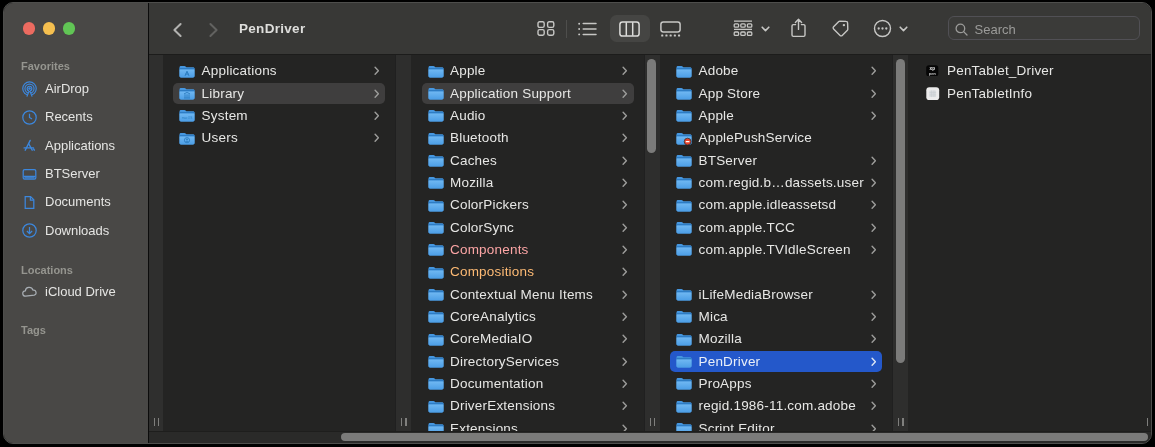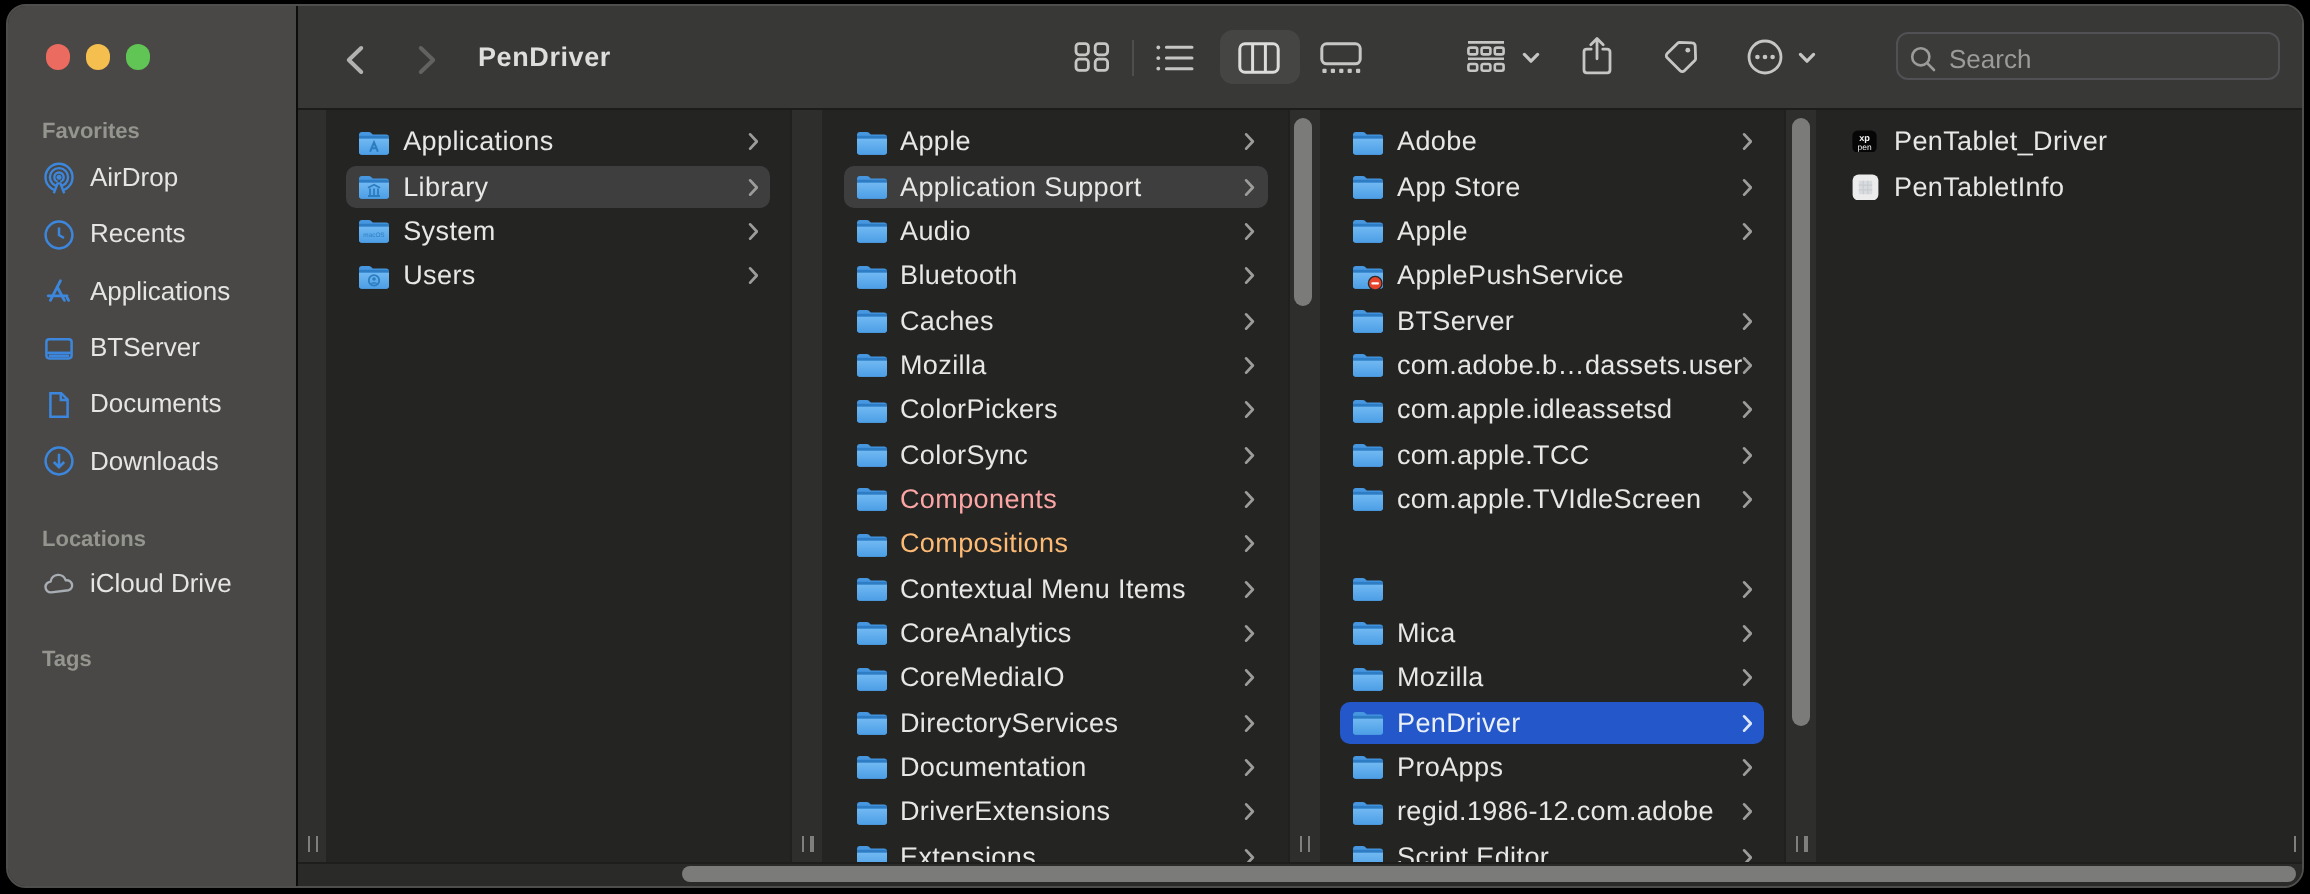--- a/index.html
+++ b/index.html
@@ -611,21 +611,21 @@
       </div>
 </div>
 <div class="row" style="left:655.7px;top:169.4px;width:233.0px">
 <div class="ab" style="left:16.6px;top:4.4px">
         <svg width="16" height="13.5" viewBox="0 0 16 13.5">
           <path d="M0.5 2.4 C0.5 1.6 1.1 1 1.9 1 L5.4 1 C5.9 1 6.3 1.2 6.6 1.5 L7.4 2.3 L14.1 2.3 C14.9 2.3 15.5 2.9 15.5 3.7 L15.5 11 C15.5 11.8 14.9 12.4 14.1 12.4 L1.9 12.4 C1.1 12.4 0.5 11.8 0.5 11 Z" fill="#4697e0"></path>
           <path d="M0.5 2.9 L15.5 2.9 L15.5 4.4 L0.5 4.4 Z" fill="#2d7cc4"></path>
           <path d="M0.5 4.4 L15.5 4.4 L15.5 11 C15.5 11.8 14.9 12.4 14.1 12.4 L1.9 12.4 C1.1 12.4 0.5 11.8 0.5 11 Z" fill="url(#fb)"></path>
         </svg>
       </div>
-<div class="lbl" style="left:38.8px;top:0;color:#e7e7e5">com.adobe.b…dassets.user</div>
+<div class="lbl" style="left:38.8px;top:0;color:#e7e7e5">com.regid.b…dassets.user</div>
 <div class="ab" style="left:211px;top:6.1px">
         <svg width="5.5" height="9.5" viewBox="0 0 5.5 9.5">
           <path d="M1.1 1.2 L4.4 4.75 L1.1 8.3" stroke="#9c9c9a" stroke-width="1.4" fill="none" stroke-linecap="round" stroke-linejoin="round"></path>
         </svg>
       </div>
 </div>
 <div class="row" style="left:655.7px;top:191.8px;width:233.0px">
 <div class="ab" style="left:16.6px;top:4.4px">
         <svg width="16" height="13.5" viewBox="0 0 16 13.5">
           <path d="M0.5 2.4 C0.5 1.6 1.1 1 1.9 1 L5.4 1 C5.9 1 6.3 1.2 6.6 1.5 L7.4 2.3 L14.1 2.3 C14.9 2.3 15.5 2.9 15.5 3.7 L15.5 11 C15.5 11.8 14.9 12.4 14.1 12.4 L1.9 12.4 C1.1 12.4 0.5 11.8 0.5 11 Z" fill="#4697e0"></path>
@@ -671,20 +671,21 @@
       </div>
 </div>
 <div class="row" style="left:655.7px;top:281.1px;width:233.0px">
 <div class="ab" style="left:16.6px;top:4.4px">
         <svg width="16" height="13.5" viewBox="0 0 16 13.5">
           <path d="M0.5 2.4 C0.5 1.6 1.1 1 1.9 1 L5.4 1 C5.9 1 6.3 1.2 6.6 1.5 L7.4 2.3 L14.1 2.3 C14.9 2.3 15.5 2.9 15.5 3.7 L15.5 11 C15.5 11.8 14.9 12.4 14.1 12.4 L1.9 12.4 C1.1 12.4 0.5 11.8 0.5 11 Z" fill="#4697e0"></path>
           <path d="M0.5 2.9 L15.5 2.9 L15.5 4.4 L0.5 4.4 Z" fill="#2d7cc4"></path>
           <path d="M0.5 4.4 L15.5 4.4 L15.5 11 C15.5 11.8 14.9 12.4 14.1 12.4 L1.9 12.4 C1.1 12.4 0.5 11.8 0.5 11 Z" fill="url(#fb)"></path>
         </svg>
       </div>
+<div class="lbl" style="left:38.8px;top:0;color:#e7e7e5">iLifeMediaBrowser</div>
 <div class="ab" style="left:211px;top:6.1px">
         <svg width="5.5" height="9.5" viewBox="0 0 5.5 9.5">
           <path d="M1.1 1.2 L4.4 4.75 L1.1 8.3" stroke="#9c9c9a" stroke-width="1.4" fill="none" stroke-linecap="round" stroke-linejoin="round"></path>
         </svg>
       </div>
 </div>
 <div class="row" style="left:655.7px;top:303.4px;width:233.0px">
 <div class="ab" style="left:16.6px;top:4.4px">
         <svg width="16" height="13.5" viewBox="0 0 16 13.5">
           <path d="M0.5 2.4 C0.5 1.6 1.1 1 1.9 1 L5.4 1 C5.9 1 6.3 1.2 6.6 1.5 L7.4 2.3 L14.1 2.3 C14.9 2.3 15.5 2.9 15.5 3.7 L15.5 11 C15.5 11.8 14.9 12.4 14.1 12.4 L1.9 12.4 C1.1 12.4 0.5 11.8 0.5 11 Z" fill="#4697e0"></path>
@@ -746,21 +747,21 @@
       </div>
 </div>
 <div class="row" style="left:655.7px;top:392.8px;width:233.0px">
 <div class="ab" style="left:16.6px;top:4.4px">
         <svg width="16" height="13.5" viewBox="0 0 16 13.5">
           <path d="M0.5 2.4 C0.5 1.6 1.1 1 1.9 1 L5.4 1 C5.9 1 6.3 1.2 6.6 1.5 L7.4 2.3 L14.1 2.3 C14.9 2.3 15.5 2.9 15.5 3.7 L15.5 11 C15.5 11.8 14.9 12.4 14.1 12.4 L1.9 12.4 C1.1 12.4 0.5 11.8 0.5 11 Z" fill="#4697e0"></path>
           <path d="M0.5 2.9 L15.5 2.9 L15.5 4.4 L0.5 4.4 Z" fill="#2d7cc4"></path>
           <path d="M0.5 4.4 L15.5 4.4 L15.5 11 C15.5 11.8 14.9 12.4 14.1 12.4 L1.9 12.4 C1.1 12.4 0.5 11.8 0.5 11 Z" fill="url(#fb)"></path>
         </svg>
       </div>
-<div class="lbl" style="left:38.8px;top:0;color:#e7e7e5">regid.1986-12.com.adobe</div>
+<div class="lbl" style="left:38.8px;top:0;color:#e7e7e5">regid.1986-11.com.adobe</div>
 <div class="ab" style="left:211px;top:6.1px">
         <svg width="5.5" height="9.5" viewBox="0 0 5.5 9.5">
           <path d="M1.1 1.2 L4.4 4.75 L1.1 8.3" stroke="#9c9c9a" stroke-width="1.4" fill="none" stroke-linecap="round" stroke-linejoin="round"></path>
         </svg>
       </div>
 </div>
 <div class="row" style="left:655.7px;top:415.1px;width:233.0px">
 <div class="ab" style="left:16.6px;top:4.4px">
         <svg width="16" height="13.5" viewBox="0 0 16 13.5">
           <path d="M0.5 2.4 C0.5 1.6 1.1 1 1.9 1 L5.4 1 C5.9 1 6.3 1.2 6.6 1.5 L7.4 2.3 L14.1 2.3 C14.9 2.3 15.5 2.9 15.5 3.7 L15.5 11 C15.5 11.8 14.9 12.4 14.1 12.4 L1.9 12.4 C1.1 12.4 0.5 11.8 0.5 11 Z" fill="#4697e0"></path>

